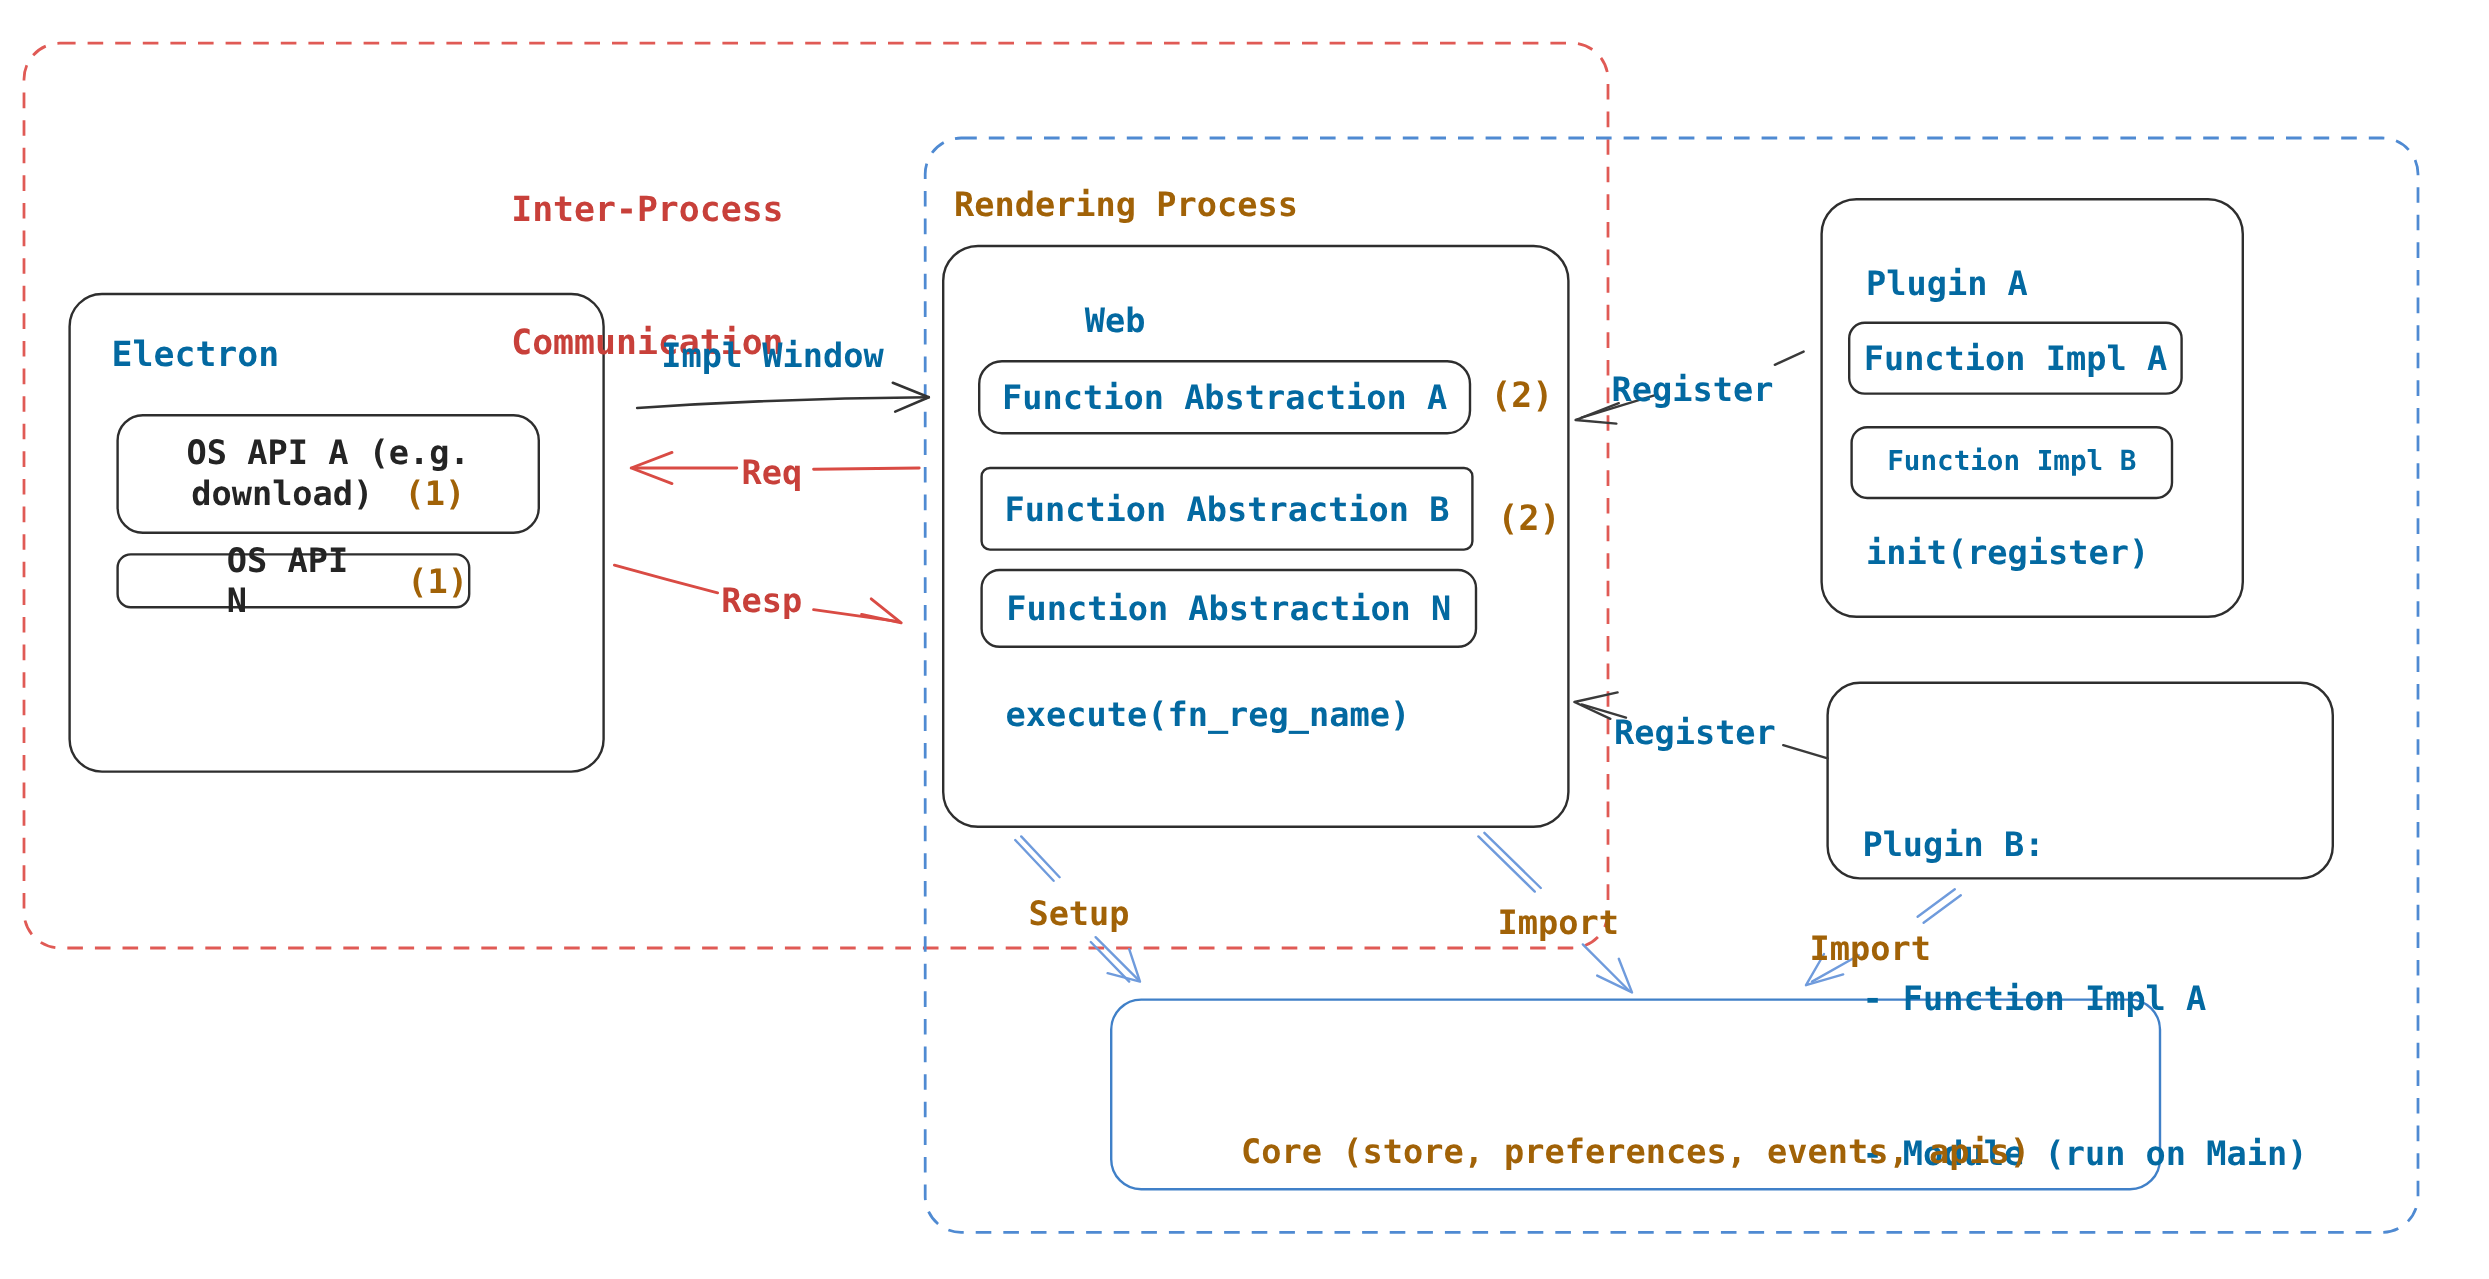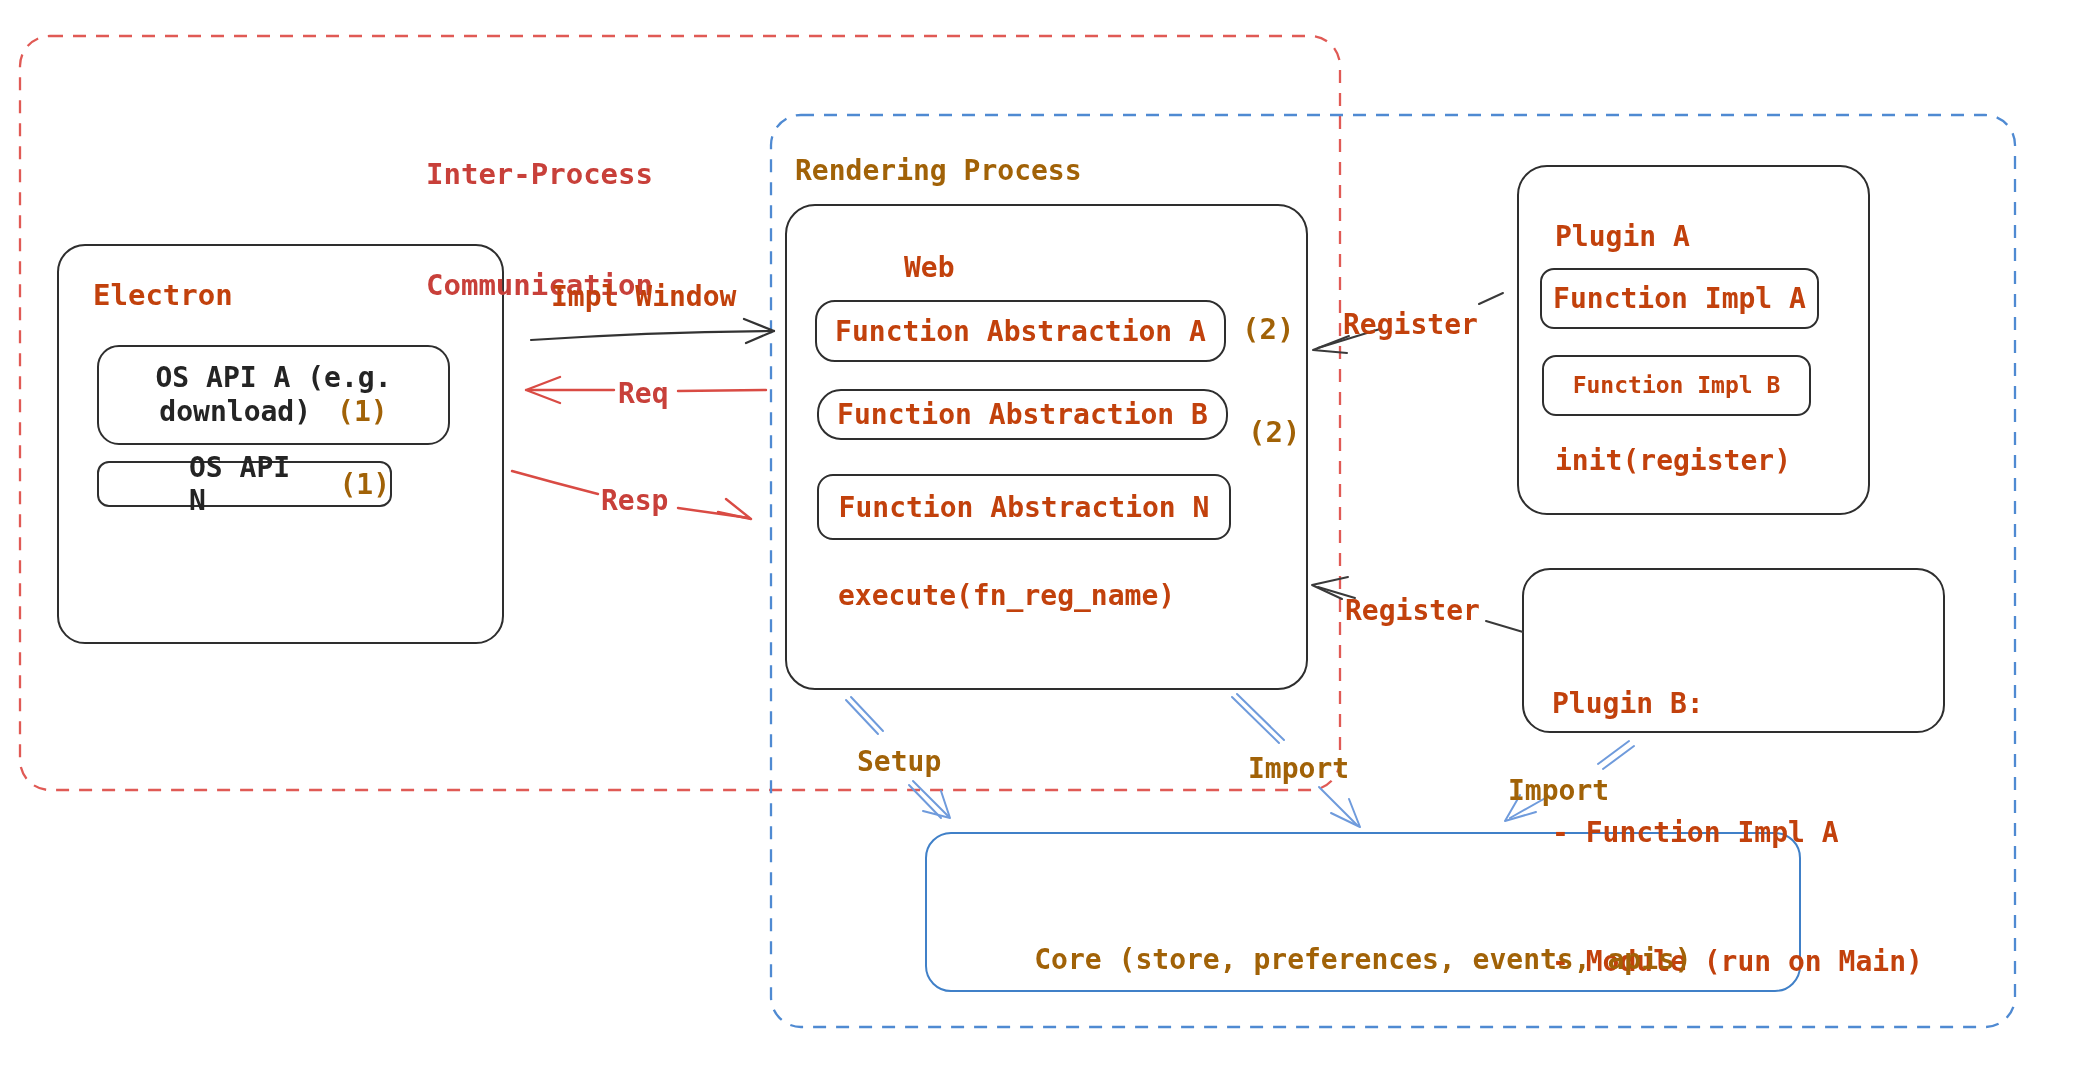--- a/index.html
+++ b/index.html
@@ -5,21 +5,21 @@
   html,body{margin:0;padding:0;background:#ffffff;}
   #canvas{position:relative;width:2074px;height:1066px;background:#ffffff;overflow:hidden;
           font-family:"DejaVu Sans Mono","Liberation Mono",monospace;color:#242424;}
   #arrows{position:absolute;left:0;top:0;width:2074px;height:1066px;pointer-events:none;z-index:3;}
   .box{position:absolute;border:2.5px solid #2e2e2e;background:transparent;z-index:2;box-sizing:border-box;}
   .bluebox{position:absolute;border:2.2px solid #4080c8;background:transparent;z-index:2;box-sizing:border-box;}
   .lbl{position:absolute;white-space:pre;font-weight:600;z-index:4;line-height:1.25;}
   .center{display:flex;align-items:center;justify-content:center;}
   .red{color:#c8403a;}
   .blue{color:#a16207;}
-  .black{color:#c2410c;}
+  .black{color:#0369a1;}
   .rowflex{display:flex;align-items:center;justify-content:center;}
 </style>
 </head>
 <body>
 
 <div id="canvas">
 
   <svg id="arrows" viewBox="0 0 2074 1066">
 
     <rect x="20" y="36" width="1320" height="754" rx="30" fill="none" stroke="#e05a55" stroke-width="2.3" stroke-dasharray="13 10"></rect>
@@ -102,21 +102,21 @@
   <div class="lbl red" style="left:601px;top:483px;font-size:28px;">Resp</div>
 
   <div class="box" style="left:785px;top:204px;width:523px;height:486px;border-radius:30px;"></div>
   <div class="lbl black" style="left:904px;top:250px;font-size:28px;">Web</div>
 
   <div class="box center" style="left:815px;top:300px;width:411px;height:62px;border-radius:20px;border-width:2.2px;">
     <span class="lbl black" style="position:static;font-size:28px;">Function Abstraction A</span>
   </div>
   <div class="lbl blue" style="left:1242px;top:311px;font-size:29px;">(2)</div>
 
-  <div class="box center" style="left:817px;top:389px;width:411px;height:51px;border-radius:24px;border-width:2.2px;">
+  <div class="box center" style="left:817px;top:389px;width:411px;height:70px;border-radius:8px;border-width:2.2px;">
     <span class="lbl black" style="position:static;font-size:28px;">Function Abstraction B</span>
   </div>
   <div class="lbl blue" style="left:1248px;top:414px;font-size:29px;">(2)</div>
 
   <div class="box center" style="left:817px;top:474px;width:414px;height:66px;border-radius:16px;border-width:2.2px;">
     <span class="lbl black" style="position:static;font-size:28px;">Function Abstraction N</span>
   </div>
 
   <div class="lbl black" style="left:838px;top:578px;font-size:28px;">execute(fn_reg_name)</div>
 

